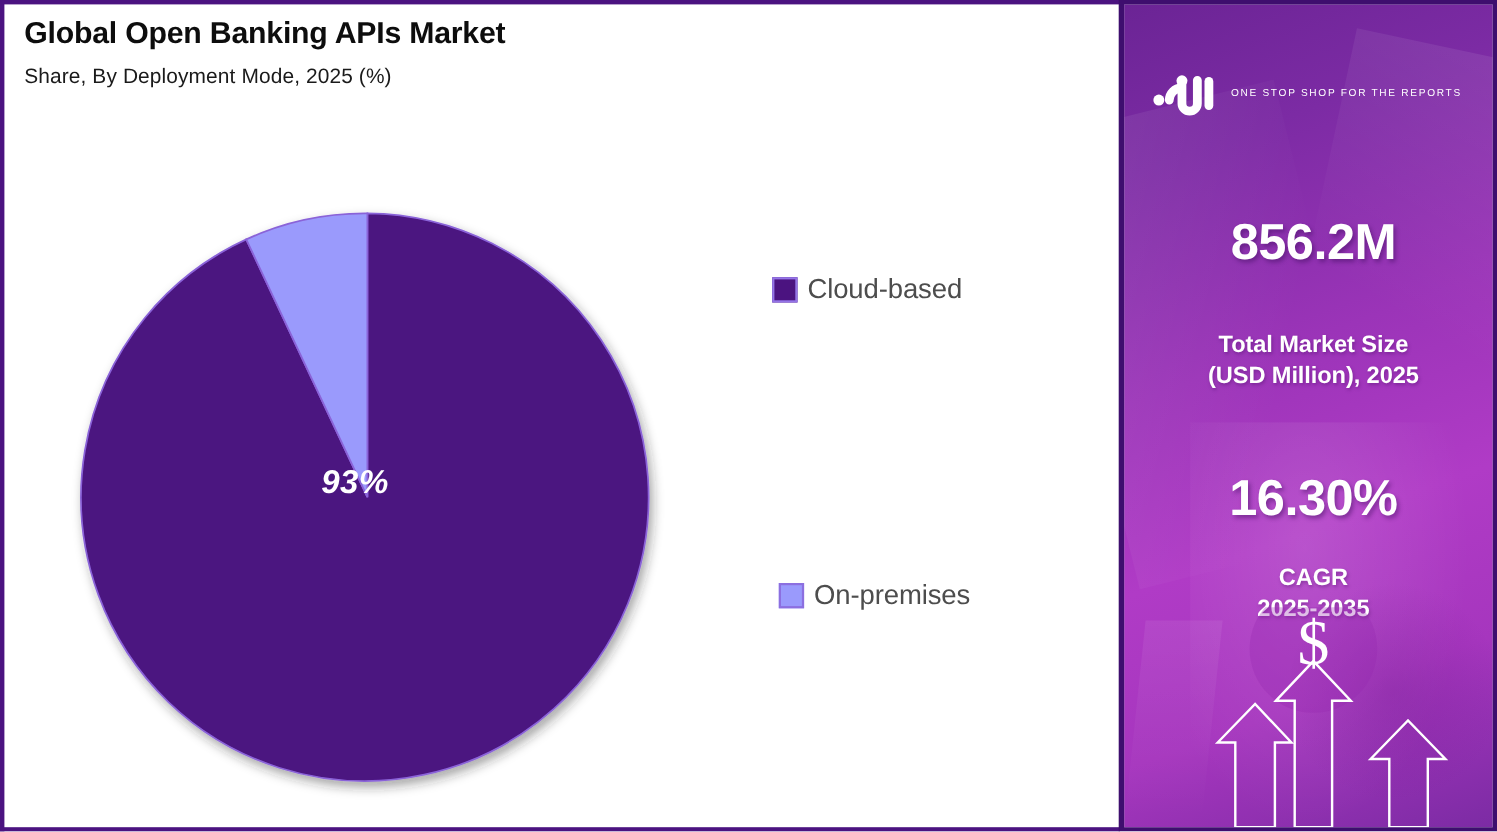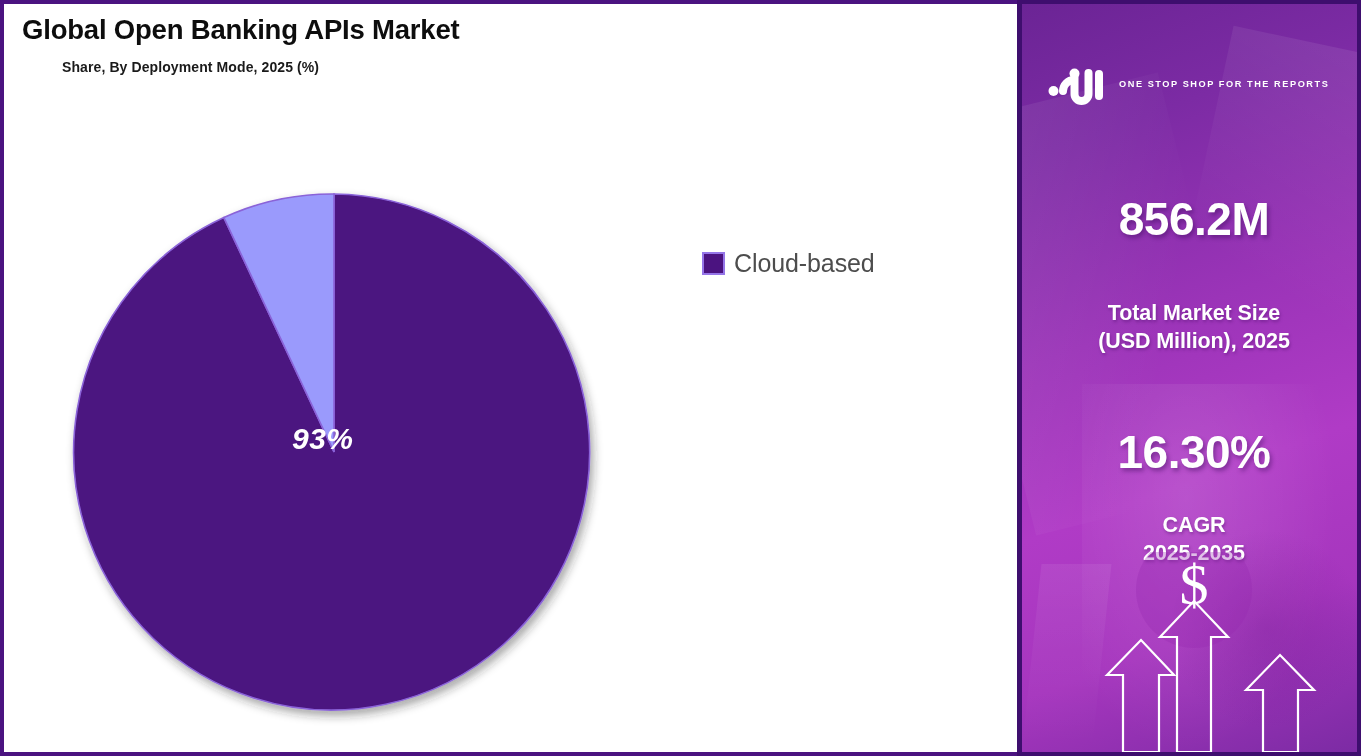--- a/index.html
+++ b/index.html
@@ -16,22 +16,22 @@
     border-right:none;
   }
 
   #title-block { position:absolute; left:18px; top:10px; width:950px; }
   #chart-title {
     font-size:27.5px; font-weight:bold; color:#0d0d0d;
     letter-spacing:-0.2px; line-height:1.15; white-space:nowrap;
   }
   #chart-subtitle {
     margin-top:13px;
-    font-size:14px; font-weight:700; color:#1a1a1a;
-    letter-spacing:0.1px; white-space:nowrap;margin-left:40px;
+    font-size:19px; font-weight:400; color:#1a1a1a;
+    letter-spacing:0.1px; white-space:nowrap;
   }
 
   
   #pie-wrap {
     position:absolute; left:66px; top:184px; width:528px; height:528px;
   }
   #pie-svg { display:block; width:528px; height:528px; overflow:visible; }
 
   #pie-label-93 {
     position:absolute; left:0; top:0; width:528px; height:528px;
@@ -102,21 +102,21 @@
     display:flex; align-items:center;
   }
   #logo-mark { width:62px; height:50px; flex:none; }
   #logo-text-wrap { margin-left:9px; }
   #logo-wordmark {
     font-size:33px; font-weight:bold; color:#ffffff;
     letter-spacing:-1.2px; line-height:1;
   }
   #logo-tagline {
     margin-top:4px;
-    font-size:9.2px; font-weight:bold; color:#ffffff;
+    font-size:9.2px; font-weight:normal; color:#ffffff;
     letter-spacing:1.55px; line-height:1; white-space:nowrap;
   }
 
   .sb-stat { position:absolute; width:344px; text-align:center; }
   .sb-big {
     font-size:46px; font-weight:bold; color:#ffffff;
     letter-spacing:-0.5px; line-height:1;
     text-shadow:2px 3px 4px rgba(60,10,90,0.45);
   }
   .sb-cap {
@@ -163,20 +163,24 @@
       </svg>
       <div id="pie-label-93">
         <span>93%</span>
       </div>
     </div>
 
     <div id="legend">
       <div class="legend-item l0">
         <span class="legend-swatch dark"></span>
         <span class="legend-label">Cloud-based</span>
+      </div>
+      <div class="legend-item l1">
+        <span class="legend-swatch light"></span>
+        <span class="legend-label">On-premises</span>
       </div>
     </div>
   </div>
 
   <div id="sidebar">
     <div id="sb-tex-a"></div>
     <div id="sb-tex-b"></div>
     <div id="sb-tex-c"></div>
     <div id="sb-tex-d"></div>
     <div id="sb-tex-e"></div>

